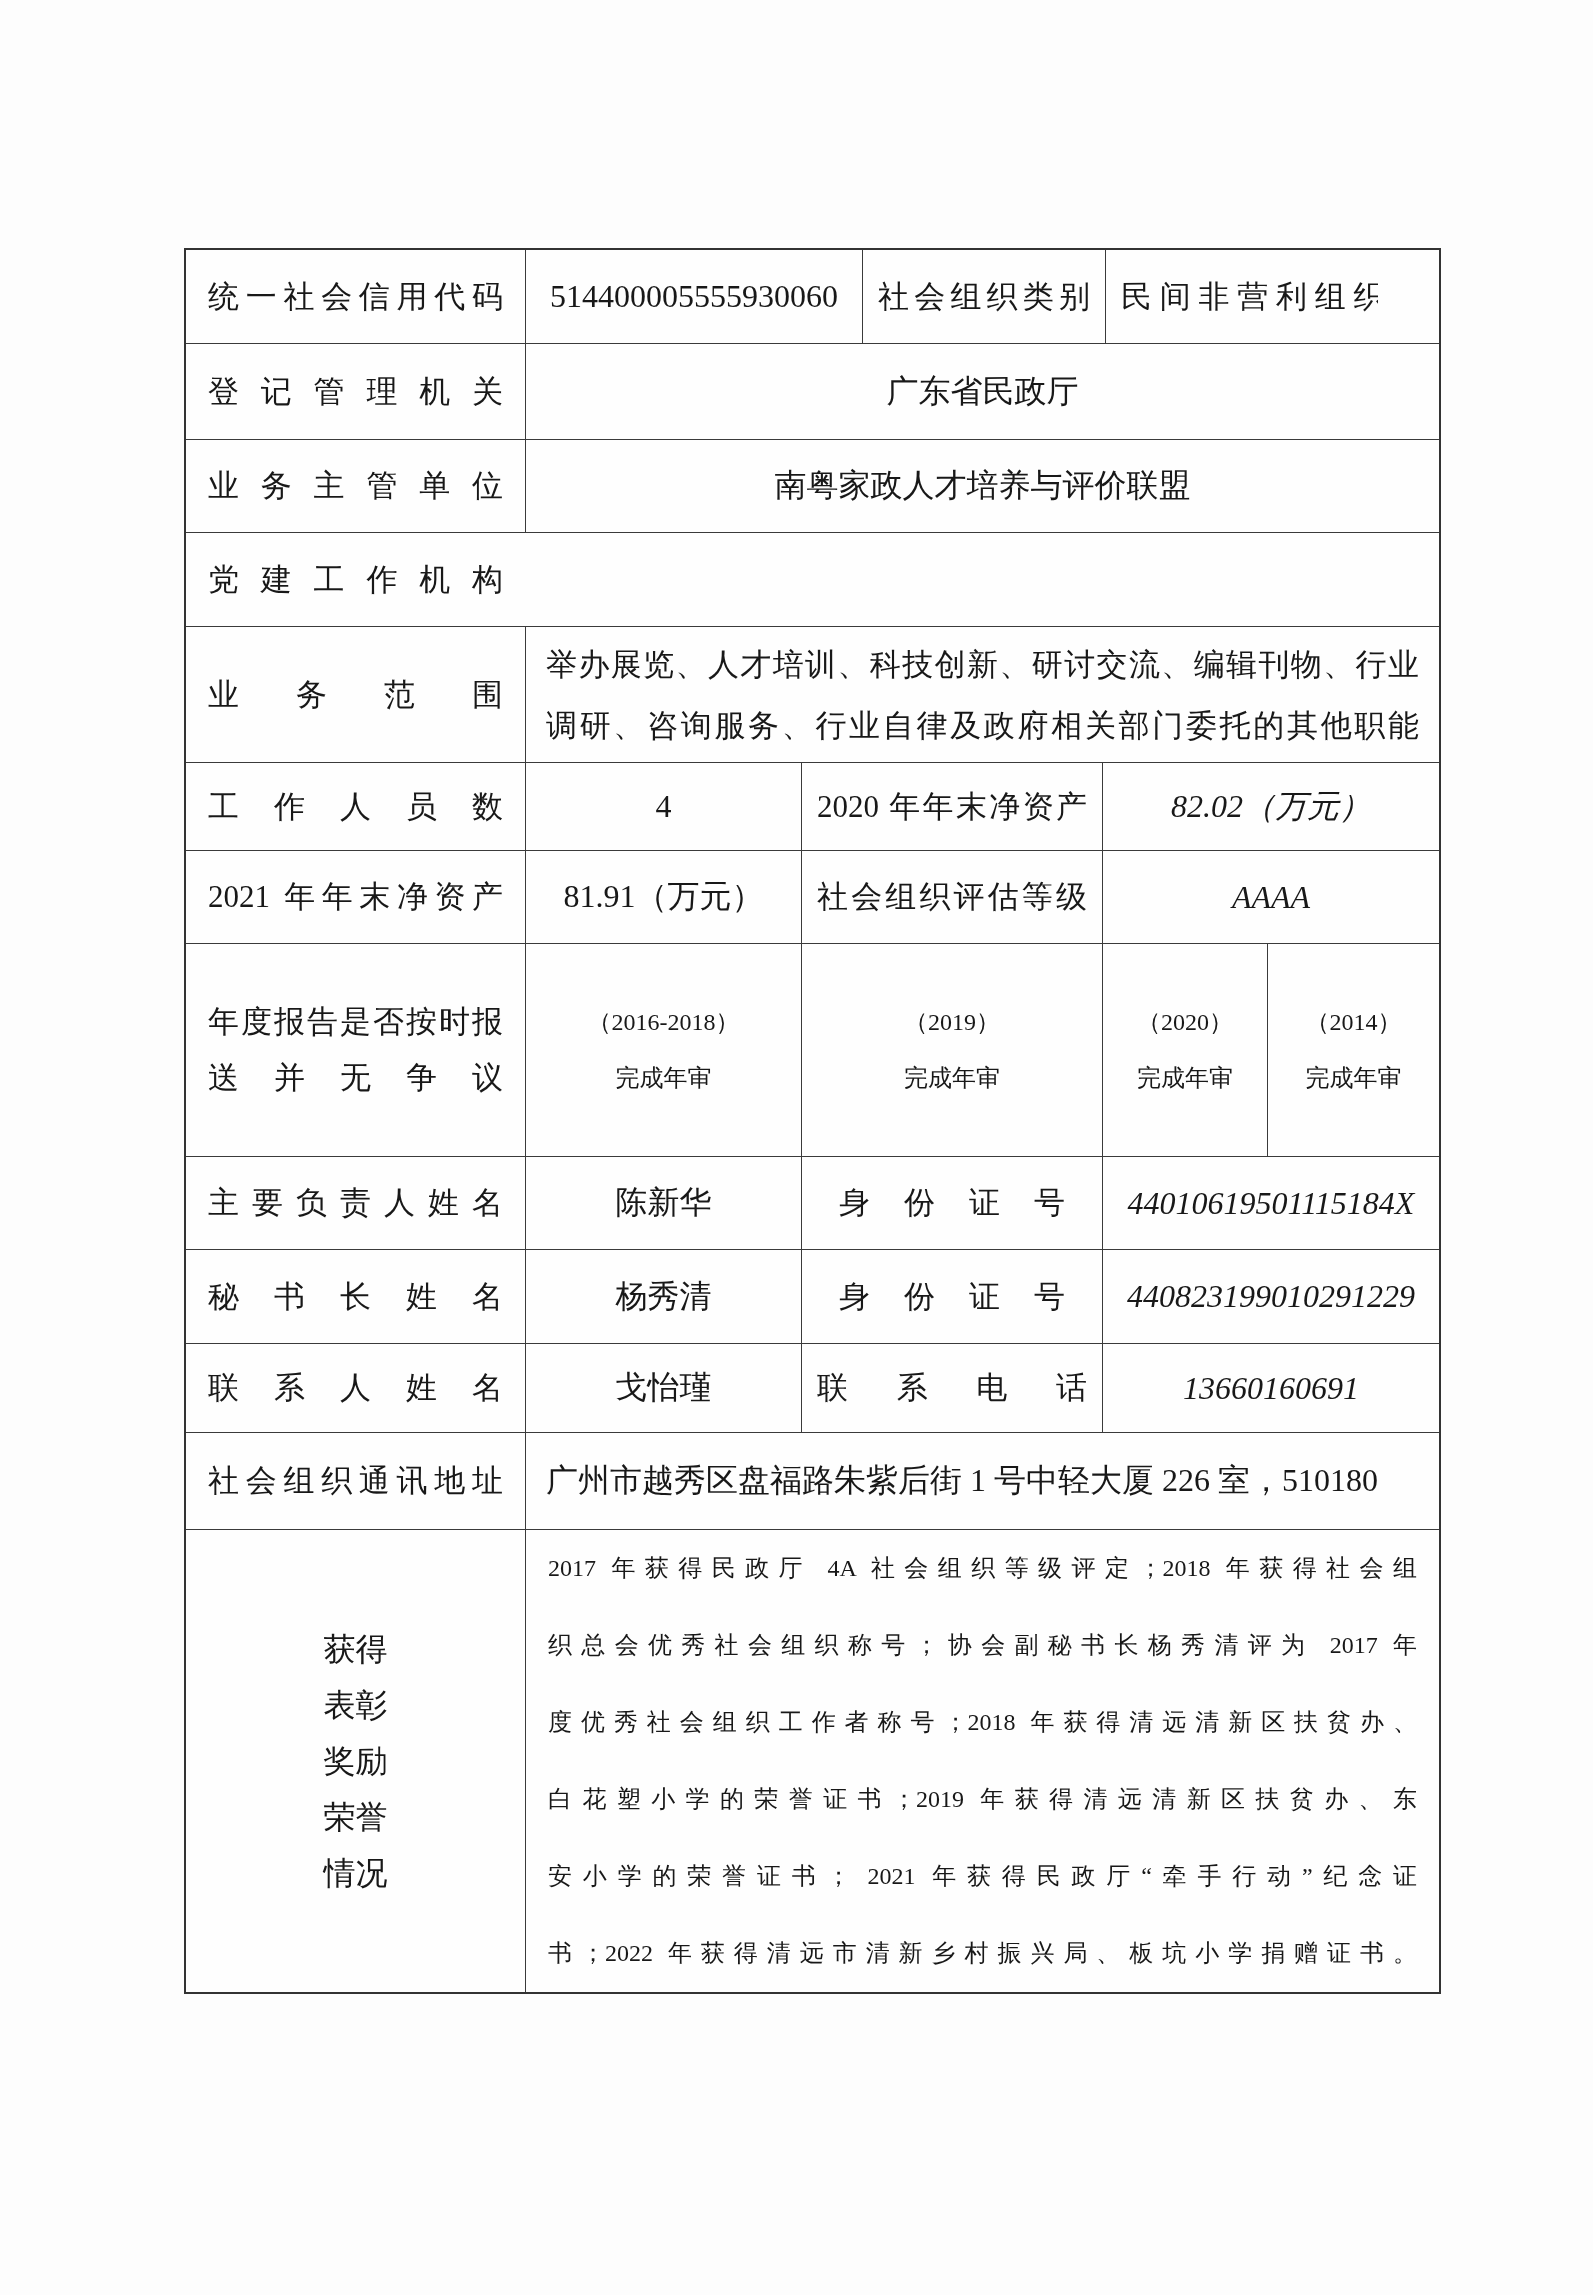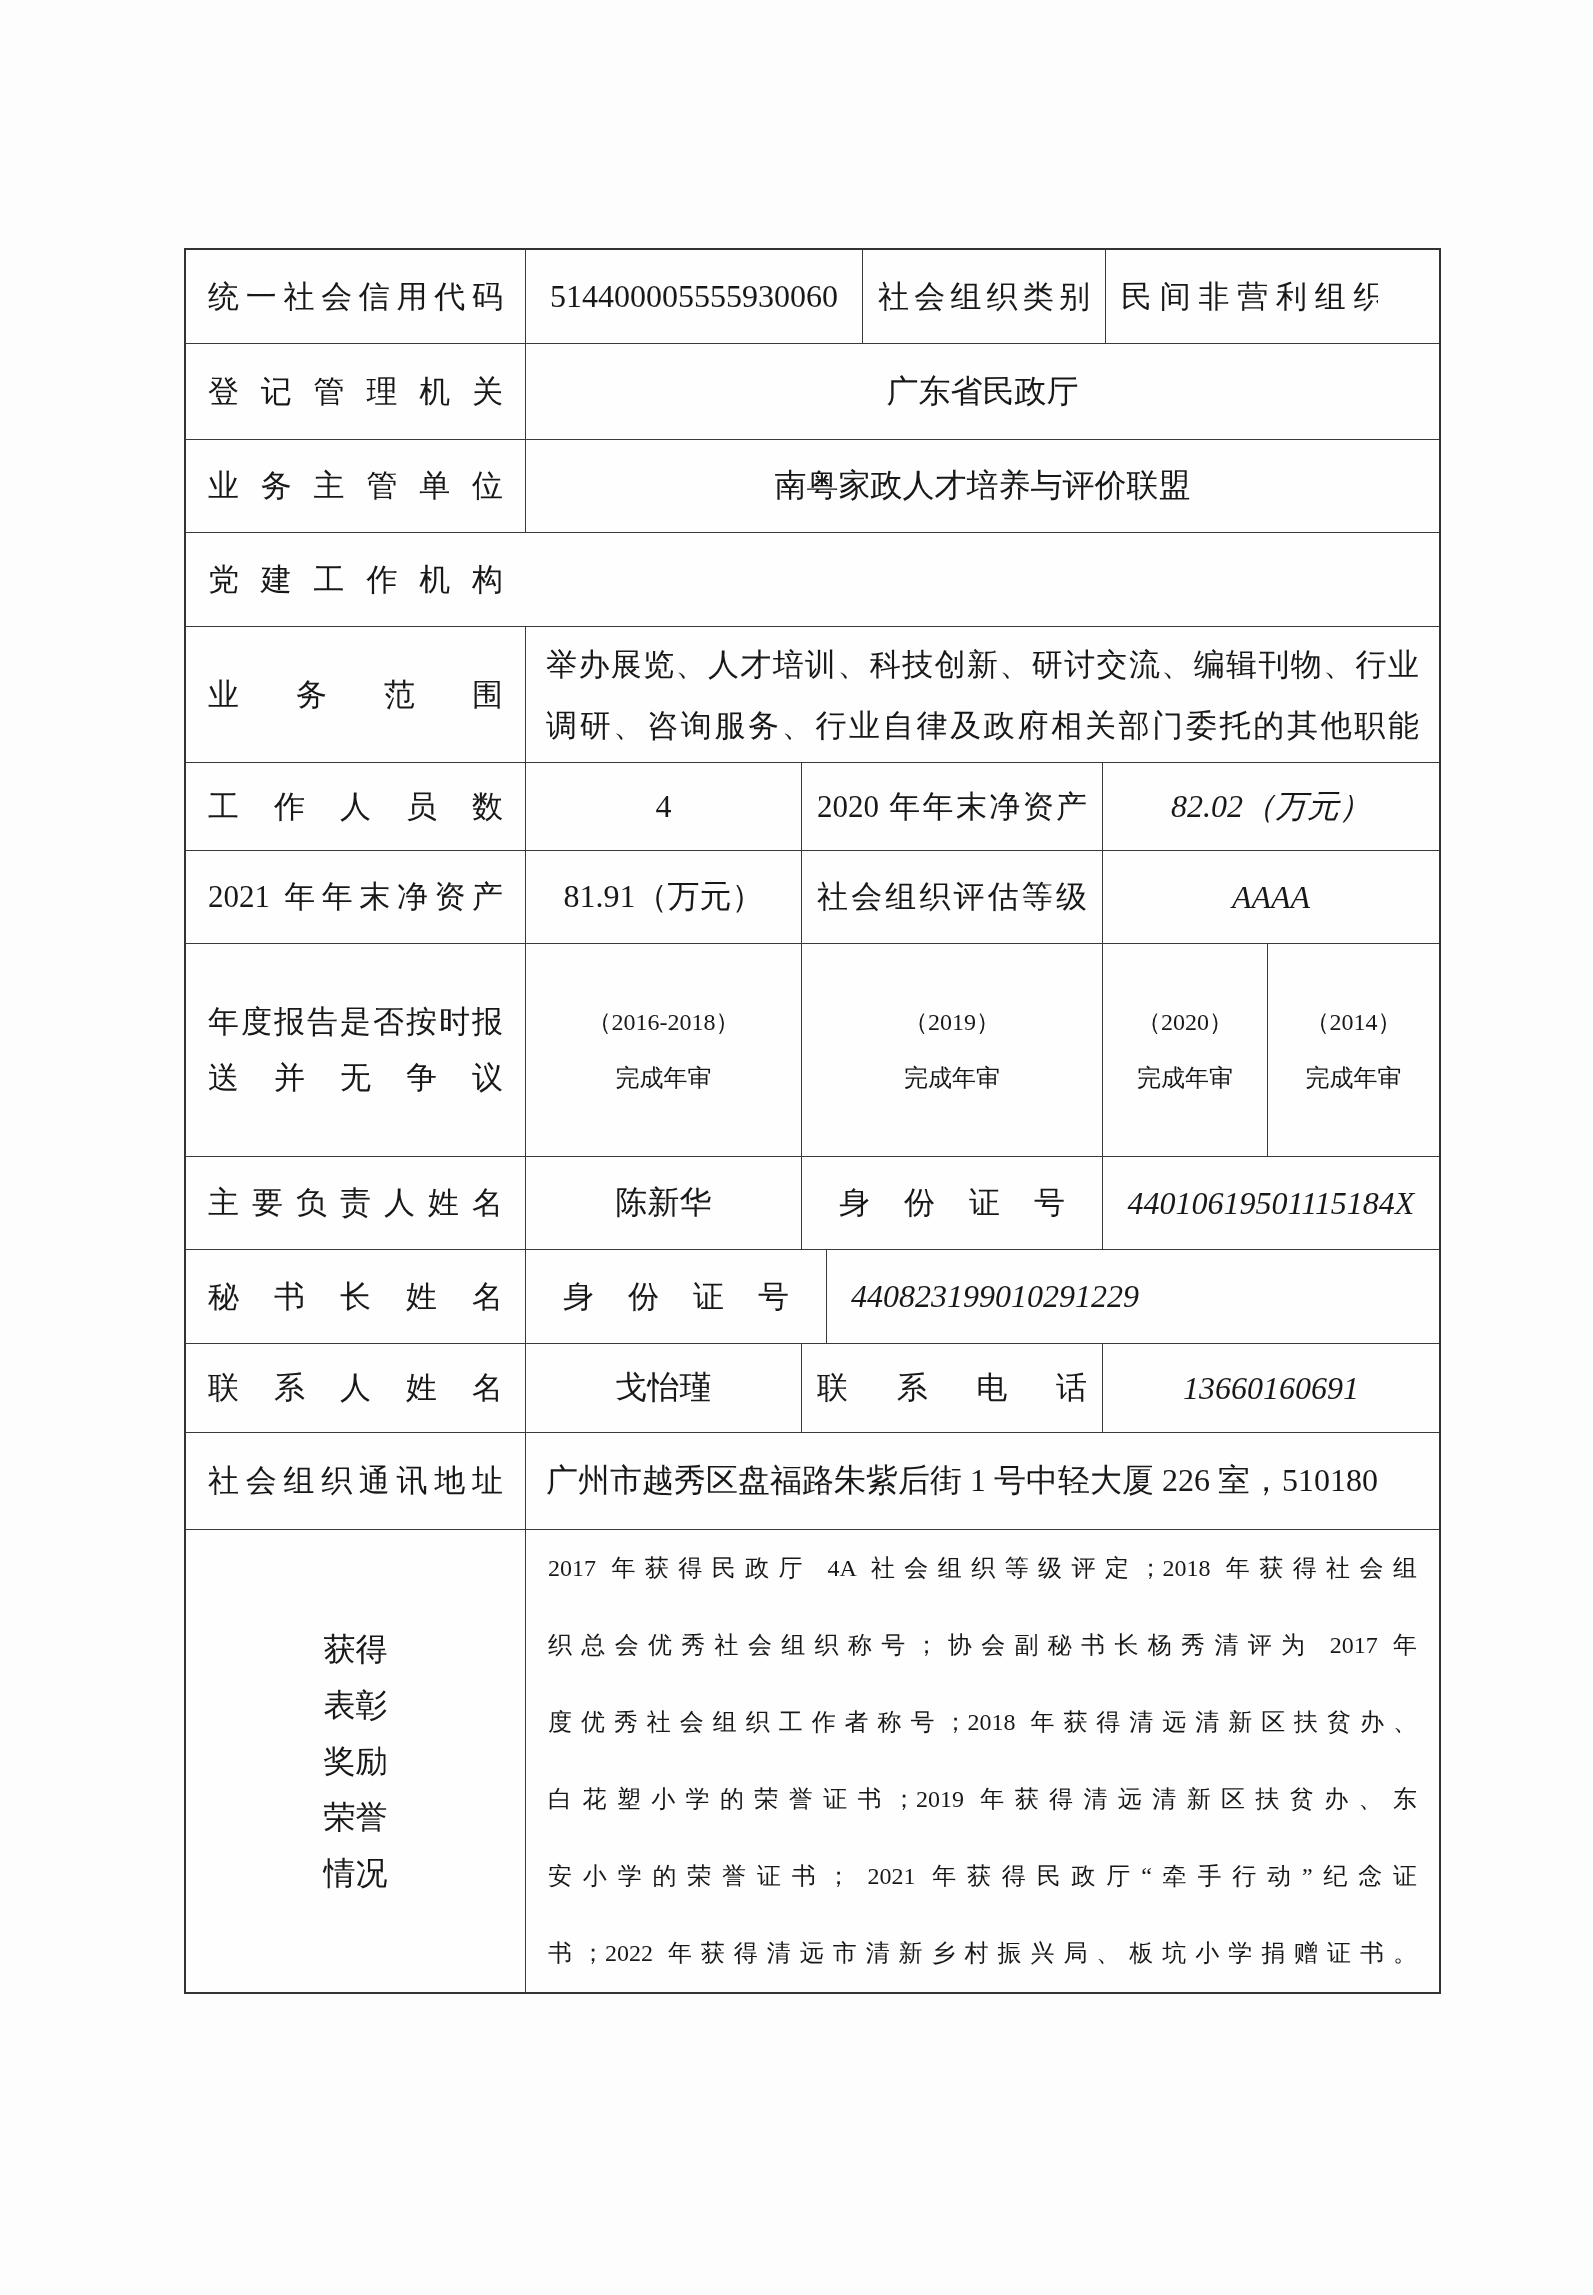--- a/index.html
+++ b/index.html
@@ -186,20 +186,23 @@
       </div>
       <div class="cell c-v2">
         <div class="v">44010619501115184X</div>
       </div>
     </div>
 
     <div class="row" style="height:94px">
       <div class="cell c-label">
         <div class="lbl">秘 书 长 姓 名</div>
       </div>
+      <div class="cell c-v1">
+        <div class="v">杨秀清</div>
+      </div>
       <div class="cell c-l2">
         <div class="lbl lbl2" style="padding:0 37px">身 份 证 号</div>
       </div>
       <div class="cell c-v2">
         <div class="v">440823199010291229</div>
       </div>
     </div>
 
     <div class="row" style="height:89px">
       <div class="cell c-label">

